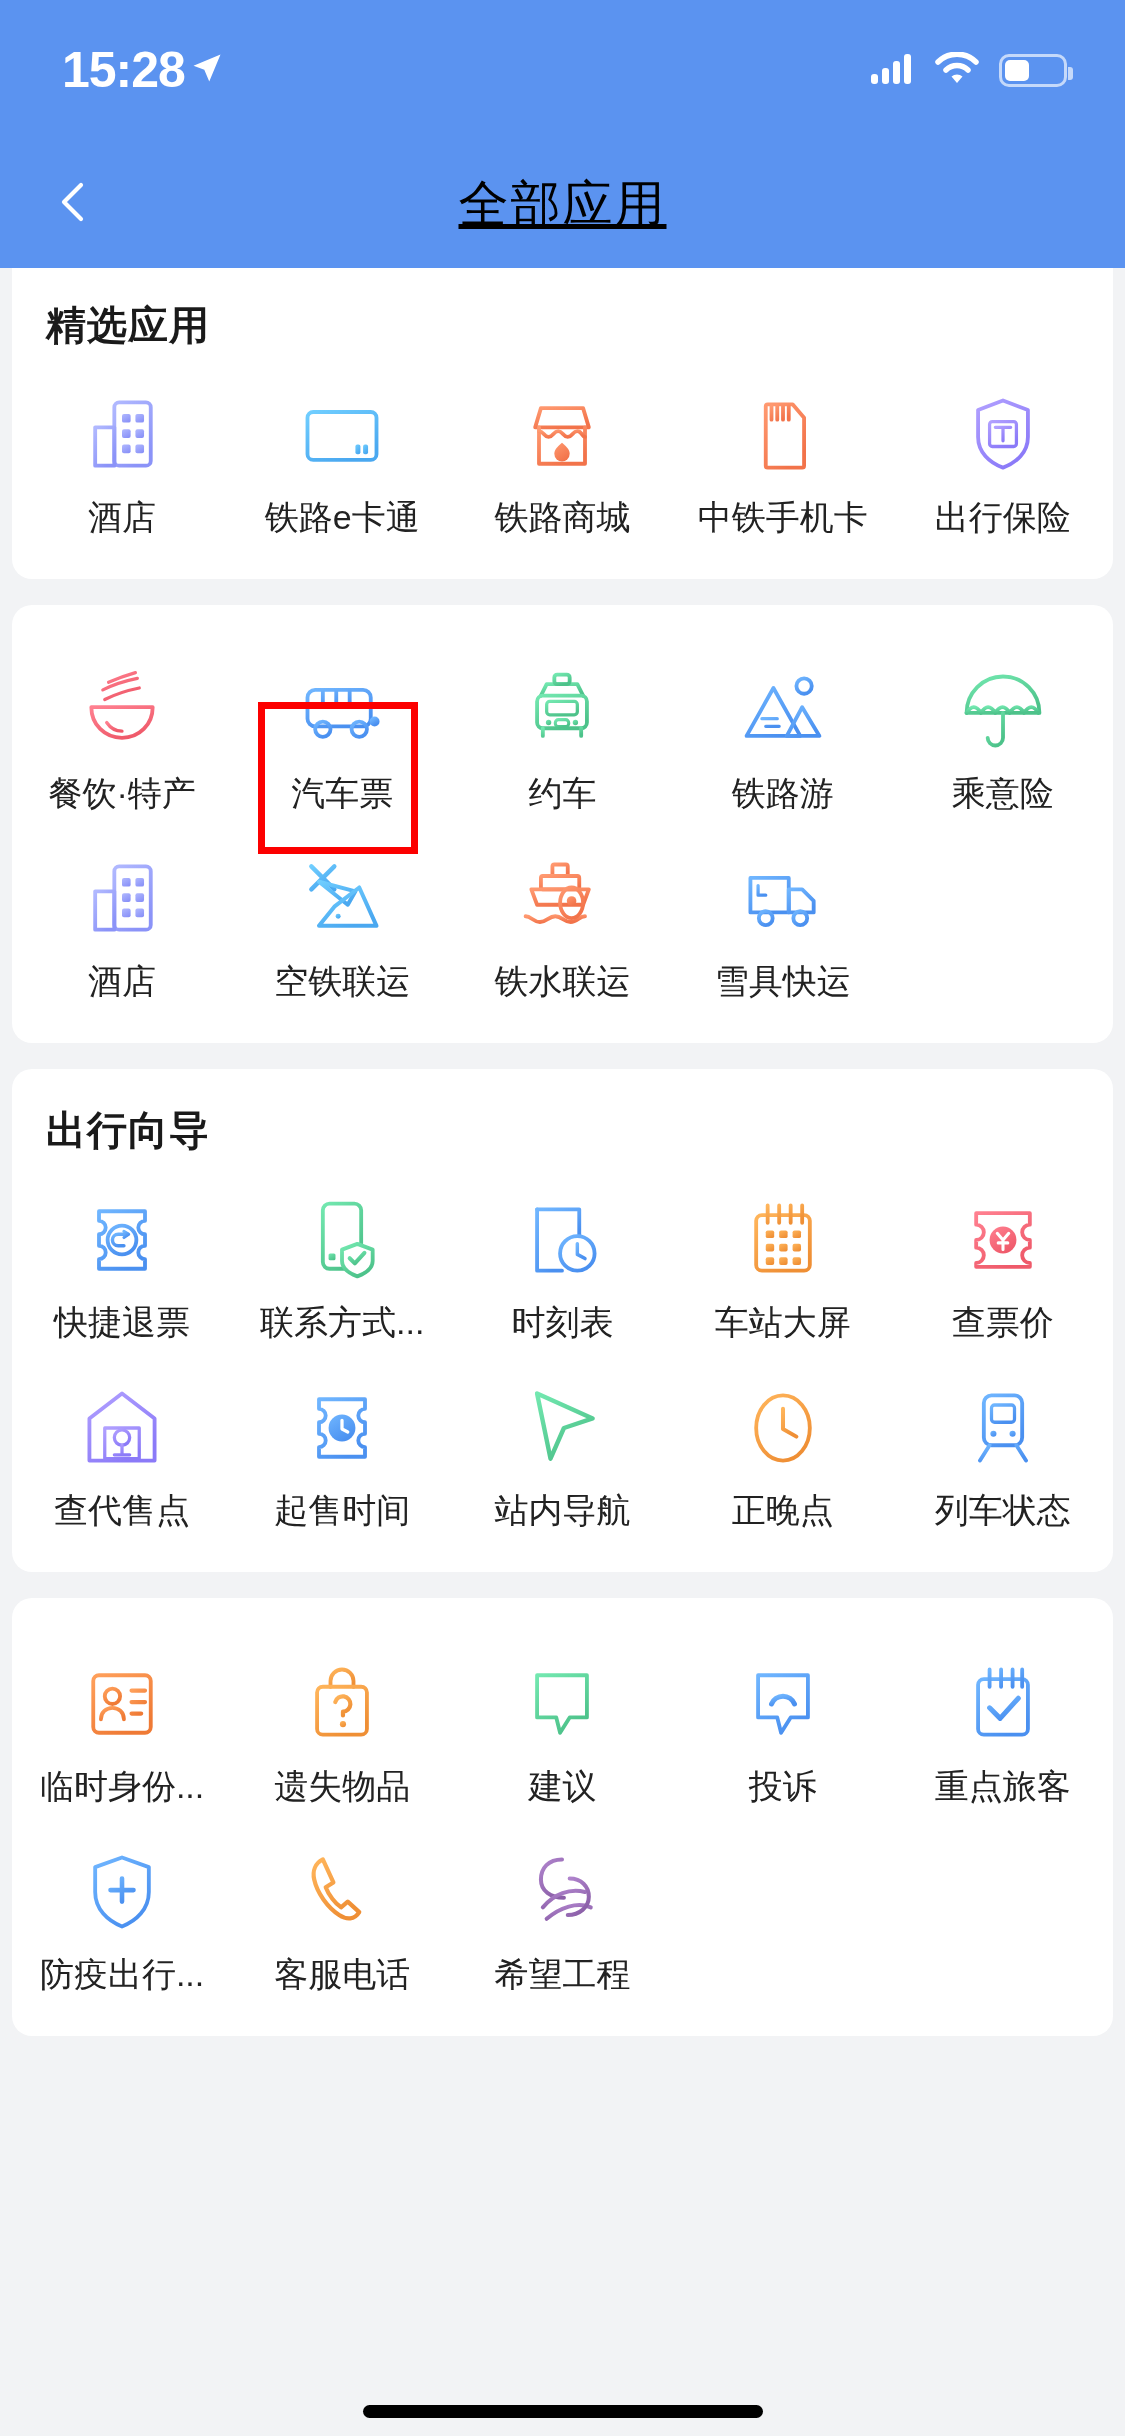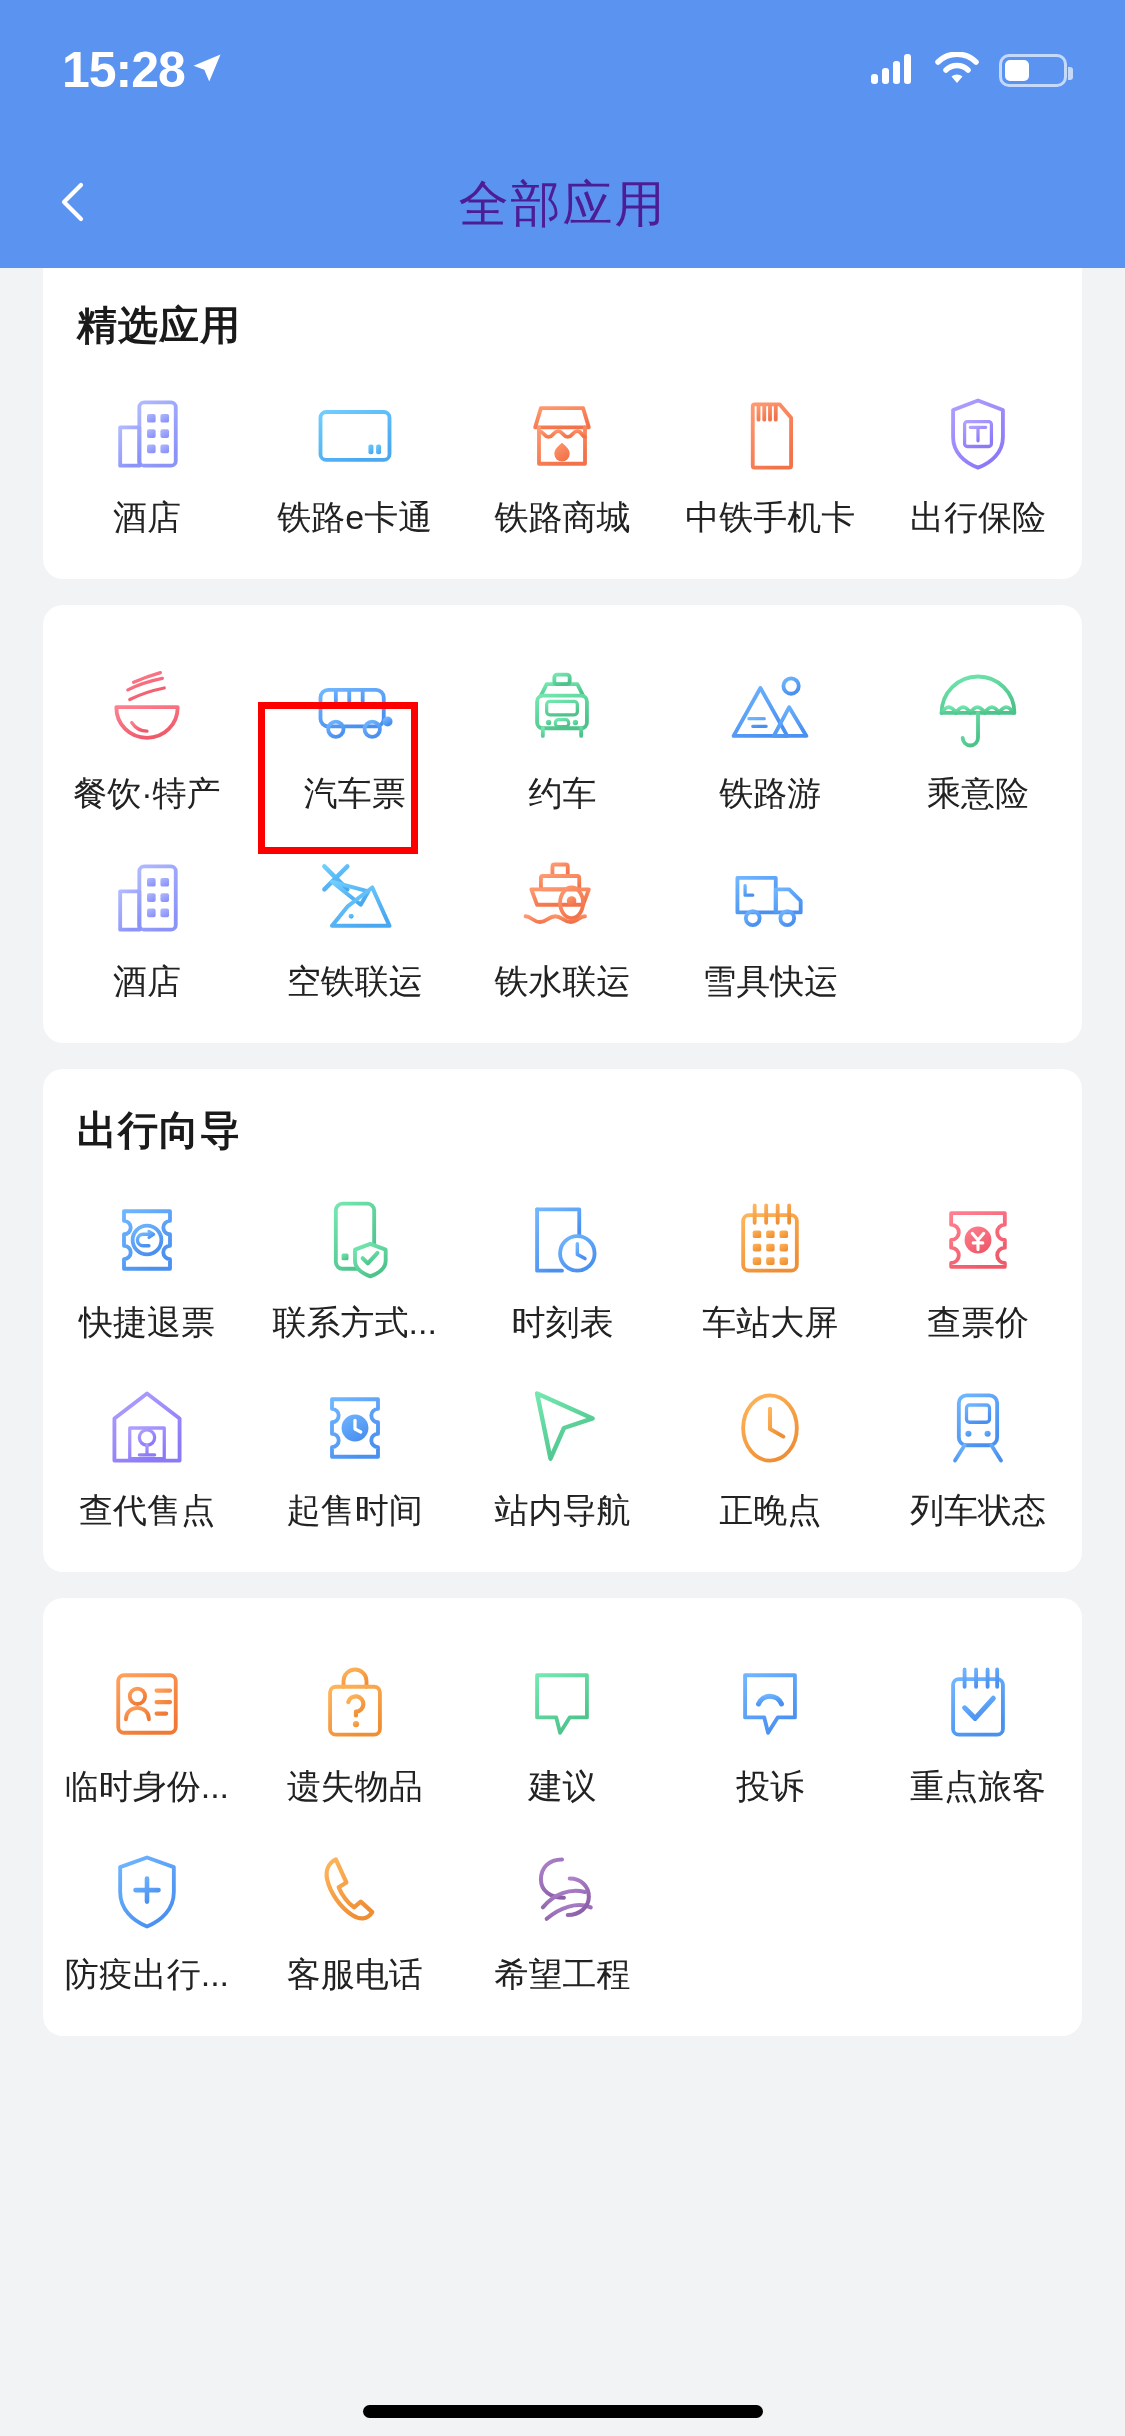--- a/index.html
+++ b/index.html
@@ -30,28 +30,28 @@
   
   .navbar{
     height:128px;background:#5b93f0;
     display:flex;align-items:center;position:relative;
   }
   .nav-back{
     position:absolute;left:36px;top:50%;transform:translateY(-50%);
     width:76px;height:76px;display:flex;align-items:center;justify-content:center;
   }
   .nav-title{
-    width:100%;text-align:center;color:#4c1d95;font-size:50px;font-weight:500;letter-spacing:2px;
+    width:100%;text-align:center;color:#000000;font-size:50px;font-weight:500;letter-spacing:2px;text-decoration:underline;
   }
 
   
   .content{
     position:absolute;top:268px;left:0;right:0;bottom:0;
     background:#f2f3f5;
-    padding:0 43px;
+    padding:0 12px;
   }
   .card{
     background:#fff;border-radius:20px;
     margin-bottom:26px;
     padding:34px 0 28px 0;
   }
   .card.first{border-radius:0 0 20px 20px;padding-top:30px;}
   .card-title{
     font-size:40px;font-weight:700;color:#1a1a1a;
     margin:0 0 10px 34px;letter-spacing:1px;

